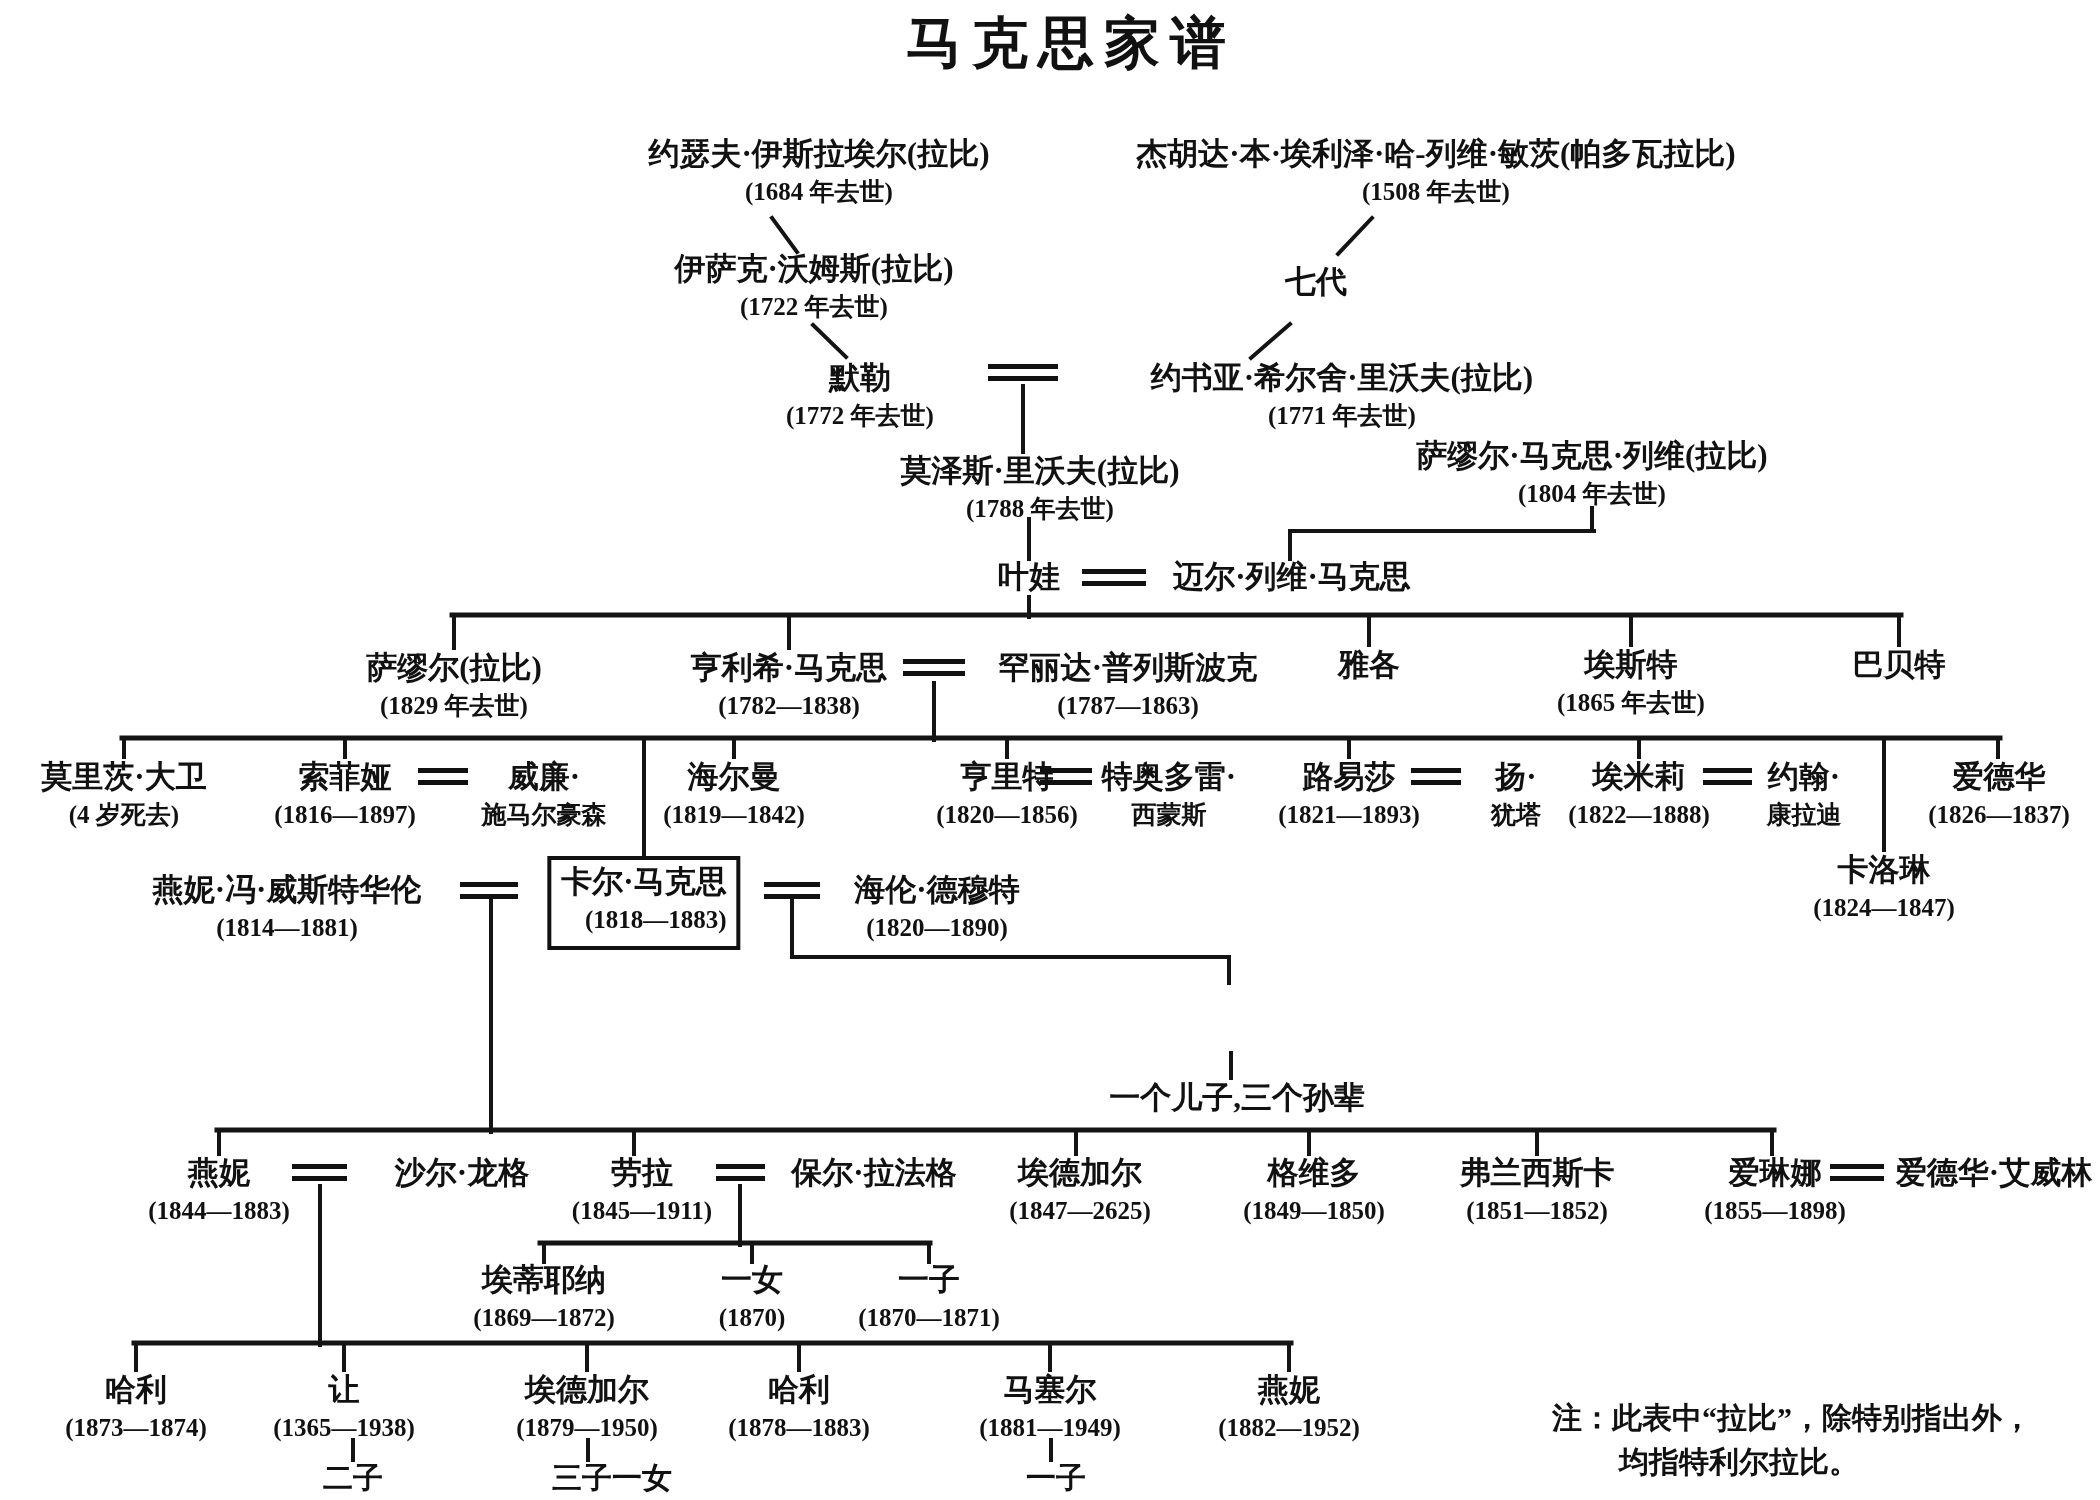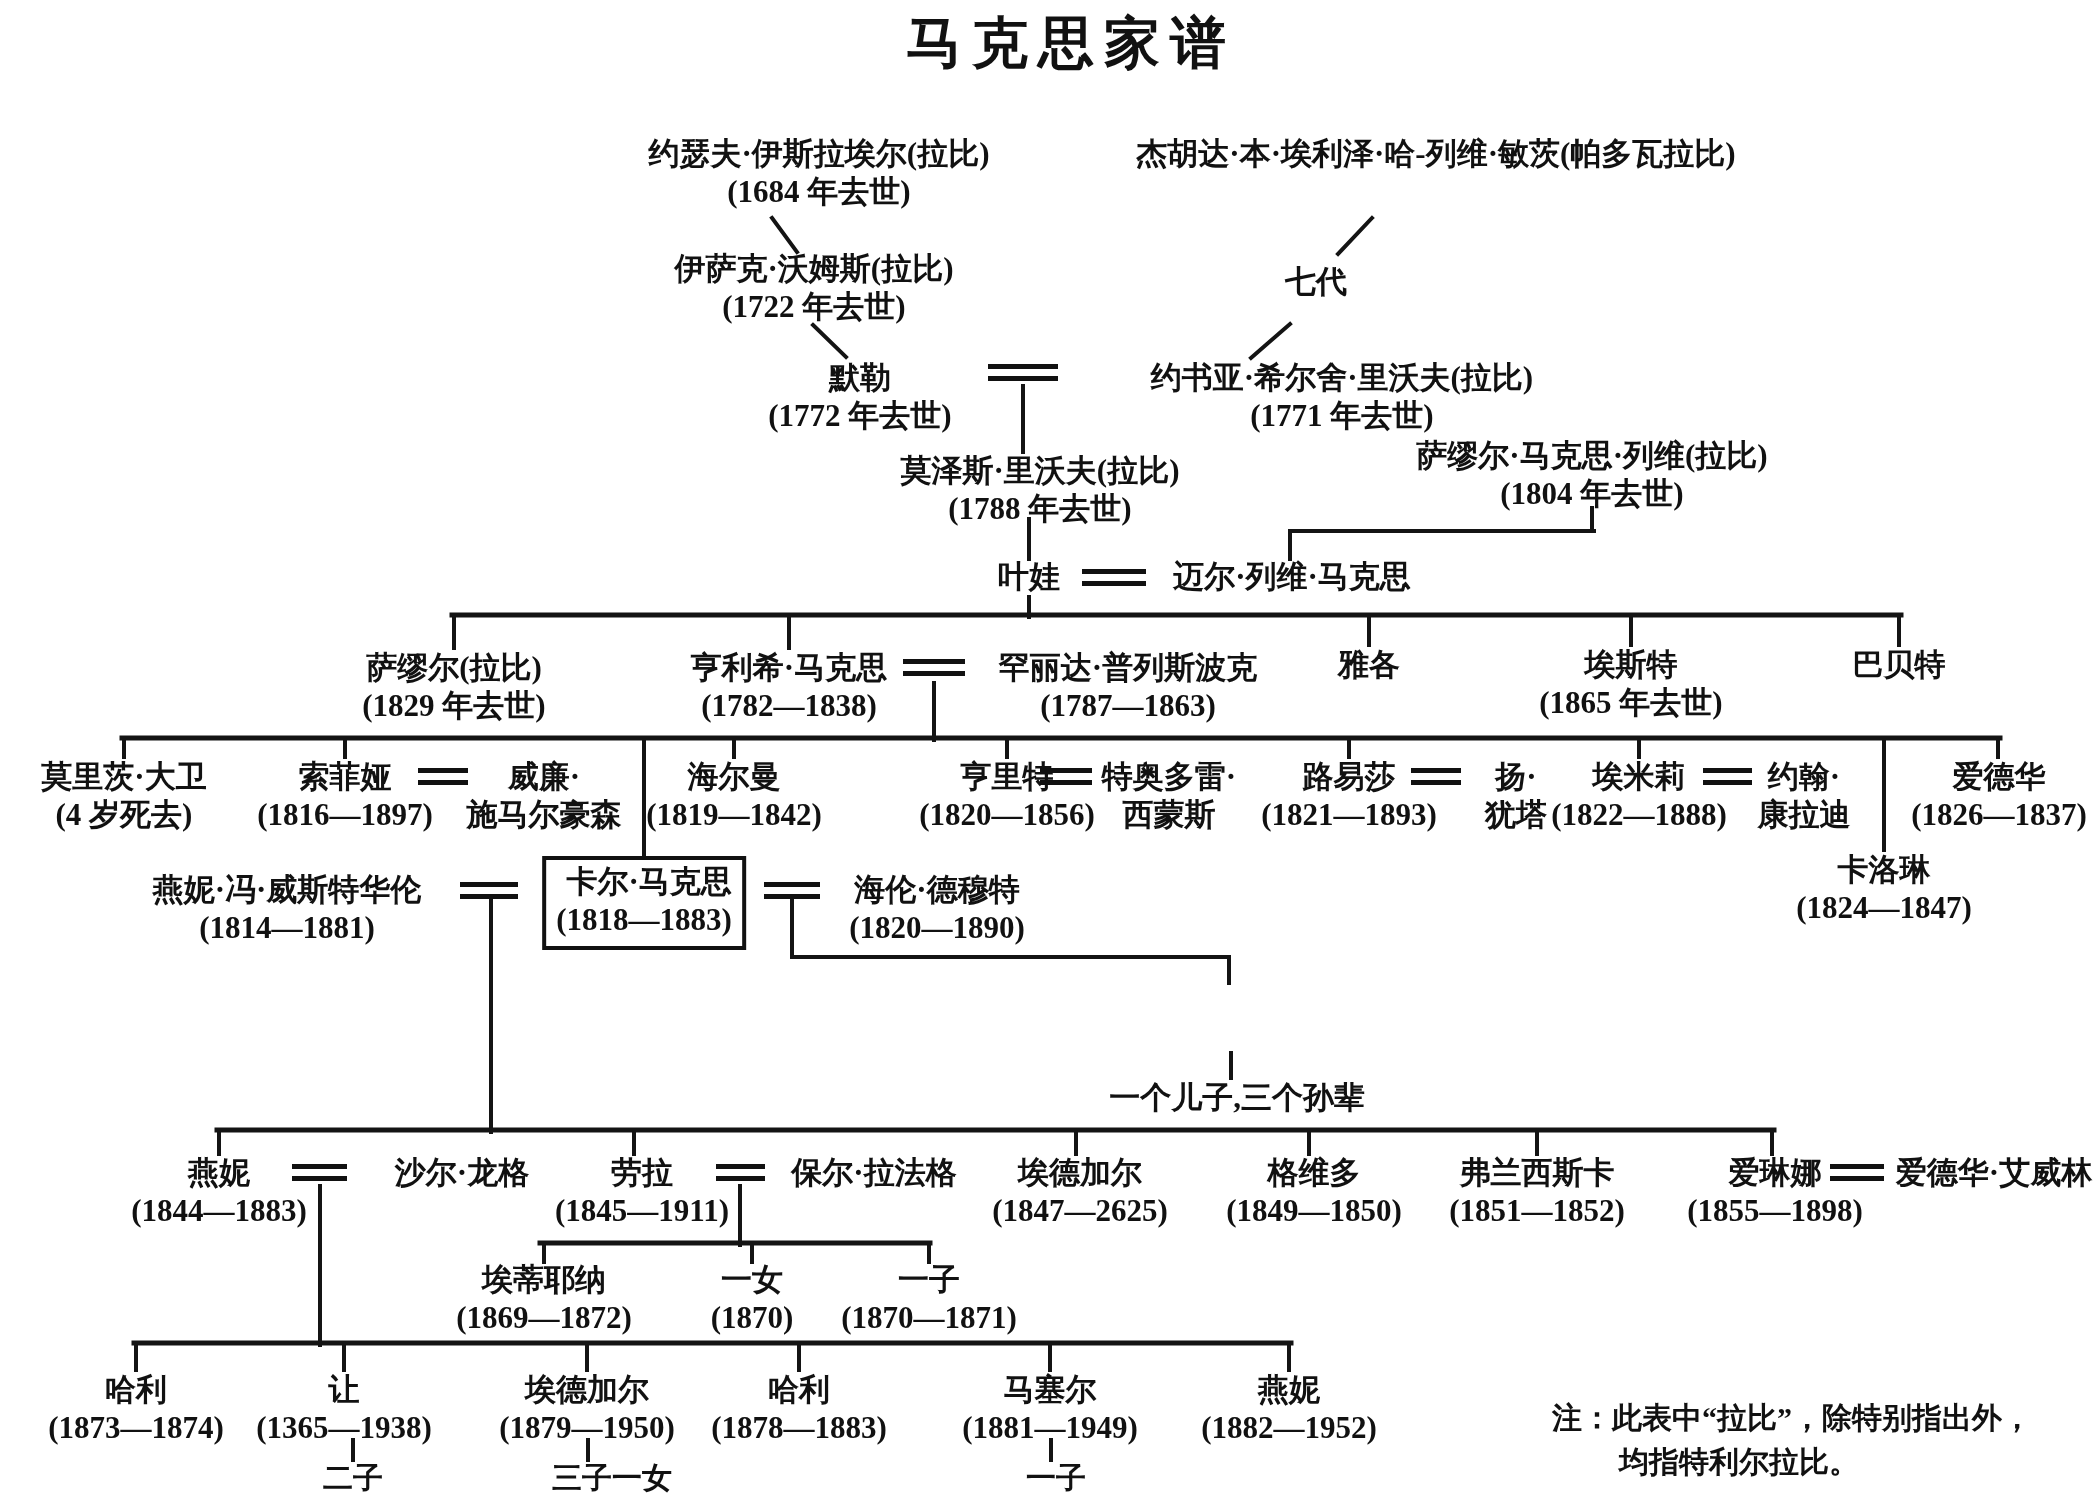--- a/index.html
+++ b/index.html
@@ -3,21 +3,21 @@
 <meta charset="utf-8">
 <style>
   html,body{margin:0;padding:0;background:#fff;}
   .canvas{position:relative;width:2100px;height:1500px;background:#fff;overflow:hidden;
           font-family:Liberation Serif, serif;color:#111;margin-left:24px;}
   .lines{position:absolute;left:0;top:0;width:2100px;height:1500px;}
   .title{position:absolute;transform:translateX(-50%);font-size:56px;font-weight:800;
          letter-spacing:10px;white-space:nowrap;}
   .node{position:absolute;transform:translateX(-50%);text-align:center;white-space:nowrap;}
   .node .name{display:block;font-size:31px;font-weight:700;line-height:40px;}
-  .node .dates,.node .name2{display:block;font-size:31px;font-weight:700;line-height:36px;}
+  .node .dates,.node .name2{display:block;font-size:25px;font-weight:700;line-height:36px;}
   .node.boxed{border:4px solid #111;padding:2px 10px 8px 10px;background:#fff;text-align:right;}
   .marriage{position:absolute;height:7px;border-top:5px solid #111;border-bottom:5px solid #111;}
   .childnote{position:absolute;transform:translateX(-50%);font-size:30px;font-weight:700;white-space:nowrap;}
   .note-line{position:absolute;font-size:30px;font-weight:700;white-space:nowrap;}
 </style>
 </head>
 <body>
 
 <div class="canvas">
 
@@ -92,20 +92,21 @@
   </svg>
 
   <div class="title" style="left:1047px;top:6px">马克思家谱</div>
 
   <div class="node" style="left:795px;top:134px">
     <span class="name">约瑟夫·伊斯拉埃尔(拉比)</span>
     <span class="dates">(1684 年去世)</span>
   </div>
   <div class="node" style="left:1412px;top:134px">
     <span class="name">杰胡达·本·埃利泽·哈-列维·敏茨(帕多瓦拉比)</span>
+    <span class="dates">(1508 年去世)</span>
   </div>
 
   <div class="node" style="left:790px;top:249px">
     <span class="name">伊萨克·沃姆斯(拉比)</span>
     <span class="dates">(1722 年去世)</span>
   </div>
   <div class="node" style="left:1292px;top:262px">
     <span class="name">七代</span>
   </div>
 

